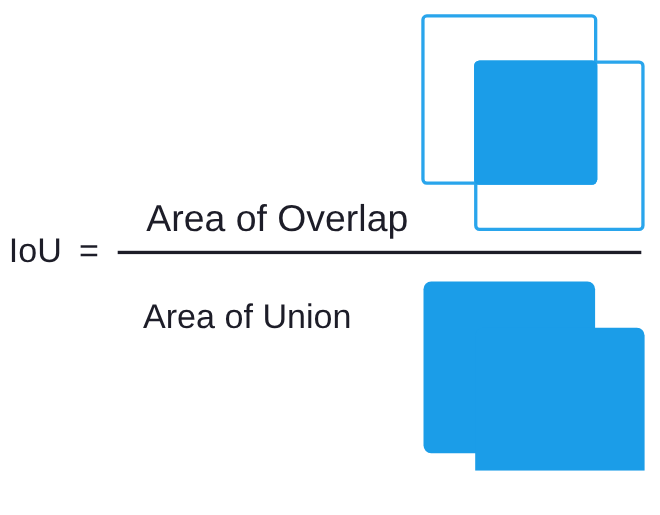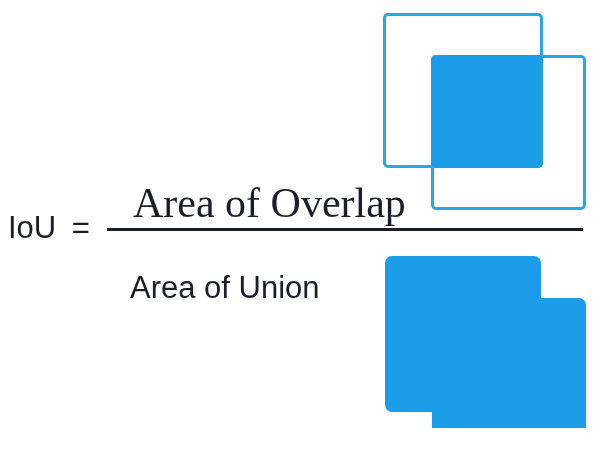--- a/index.html
+++ b/index.html
@@ -28,23 +28,22 @@
     top: 212px;
     font-size: 31px;
     line-height: 1;
     word-spacing: 7px;
     white-space: pre;
   }
   .numerator {
     position: absolute;
     left: 133px;
     top: 182px;
-    font-size: 42px;
+    font-size: 34px;
     line-height: 1;
-    font-family: Liberation Serif, serif;
   }
   .fraction-line {
     position: absolute;
     left: 107px;
     top: 228px;
     width: 476px;
     height: 3px;
     background: var(--text);
   }
   .denominator {

